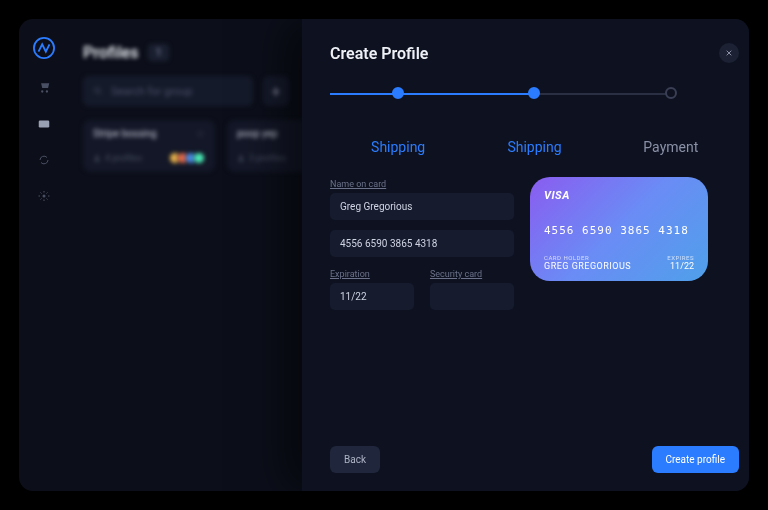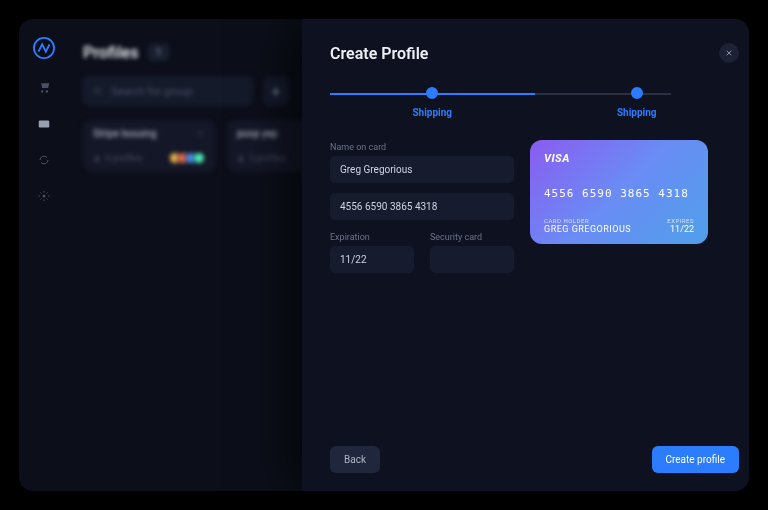--- a/index.html
+++ b/index.html
@@ -30,36 +30,36 @@
   .modal { position: absolute; top: 0; right: 0; bottom: 0; width: 447px; background: #0e1220; box-shadow: -20px 0 40px rgba(0,0,0,0.5); display: flex; flex-direction: column; padding: 24px 10px 18px 28px; }
   .modal-head { display: flex; justify-content: space-between; align-items: center; margin-bottom: 24px; }
   .modal-title { color: #eef0f6; font-size: 16px; font-weight: 600; }
   .close-btn { width: 20px; height: 20px; border-radius: 50%; background: #1c2133; color: #8a90a6; display: flex; align-items: center; justify-content: center; font-size: 11px; cursor: pointer; }
 
   .stepper { display: flex; align-items: center; margin-bottom: 22px; position: relative; }
   .step { flex: 1; display: flex; flex-direction: column; align-items: center; gap: 8px; position: relative; }
   .step-dot { width: 12px; height: 12px; border-radius: 50%; border: 2px solid #2b7cff; background: #0e1220; z-index: 2; }
   .step-dot.filled { background: #2b7cff; }
   .step-dot.inactive { border-color: #3a3f55; }
-  .step-label { font-size: 10px; color: #2b7cff; font-weight: 700; }
+  .step-label { font-size: 14px; color: #2b7cff; font-weight: 400; margin-top: 32px; }
   .step-label.inactive { color: #8a90a6; }
   .step-line { position: absolute; top: 6px; height: 2px; background: #2b7cff; z-index: 1; }
   .step-line.l1 { left: 16.6%; right: 50%; }
   .step-line.l2 { left: 50%; right: 16.6%; background: #2a2f44; }
   .step-line.l0 { left: 0; right: 83.3%; }
 
   .form-row { display: flex; gap: 16px; }
   .form-left { flex: 0 0 184px; display: flex; flex-direction: column; }
   .form-right { flex: 1; }
-  .field-label { color: #6b7189; font-size: 9px; margin-bottom: 4px; margin-top: 2px; }
+  .field-label { color: #6b7189; font-size: 9px; margin-bottom: 4px; margin-top: 2px; text-decoration: underline; }
   .field-input { background: #161b2e; border: none; border-radius: 5px; padding: 8px 10px; color: #cfd3e2; font-size: 10px; width: 100%; margin-bottom: 10px; outline: none; }
   .two-col { display: flex; gap: 16px; }
   .two-col > div { flex: 1; }
 
-  .credit-card { width: 178px; height: 104px; border-radius: 12px; background: linear-gradient(135deg, #8a5cf0 0%, #6a8cf5 50%, #4fa0ea 100%); padding: 12px 14px; color: #fff; position: relative; }
+  .credit-card { width: 178px; height: 104px; border-radius: 20px; background: linear-gradient(135deg, #8a5cf0 0%, #6a8cf5 50%, #4fa0ea 100%); padding: 12px 14px; color: #fff; position: relative; }
   .cc-brand { font-size: 11px; font-weight: 700; font-style: italic; letter-spacing: 0.5px; }
   .cc-number { font-size: 11px; letter-spacing: 1px; margin-top: 22px; font-family: monospace; }
   .cc-bottom { position: absolute; bottom: 10px; left: 14px; right: 14px; display: flex; justify-content: space-between; align-items: flex-end; }
   .cc-holder-label { font-size: 6px; opacity: 0.7; letter-spacing: 0.5px; }
   .cc-holder-name { font-size: 9px; letter-spacing: 0.5px; }
   .cc-exp-label { font-size: 6px; opacity: 0.7; text-align: right; letter-spacing: 0.5px; }
   .cc-exp-val { font-size: 9px; text-align: right; }
 
   .modal-footer { margin-top: auto; display: flex; justify-content: space-between; gap: 10px; }
   .btn { border: none; border-radius: 6px; padding: 8px 14px; font-size: 10px; cursor: pointer; }
@@ -176,20 +176,24 @@
       <div class="step-line l0"></div>
       <div class="step-line l1"></div>
       <div class="step-line l2"></div>
       <div class="step">
         <div class="step-dot filled"></div>
         <div class="step-label">Shipping</div>
       </div>
       <div class="step">
         <div class="step-dot filled"></div>
         <div class="step-label">Shipping</div>
+      </div>
+      <div class="step">
+        <div class="step-dot inactive"></div>
+        <div class="step-label inactive">Payment</div>
       </div>
     </div>
 
     <div class="form-row">
       <div class="form-left">
         <div class="field-label">Name on card</div>
         <input class="field-input" value="Greg Gregorious" style="">
 
         <input class="field-input" value="4556 6590 3865 4318" style="">
 

